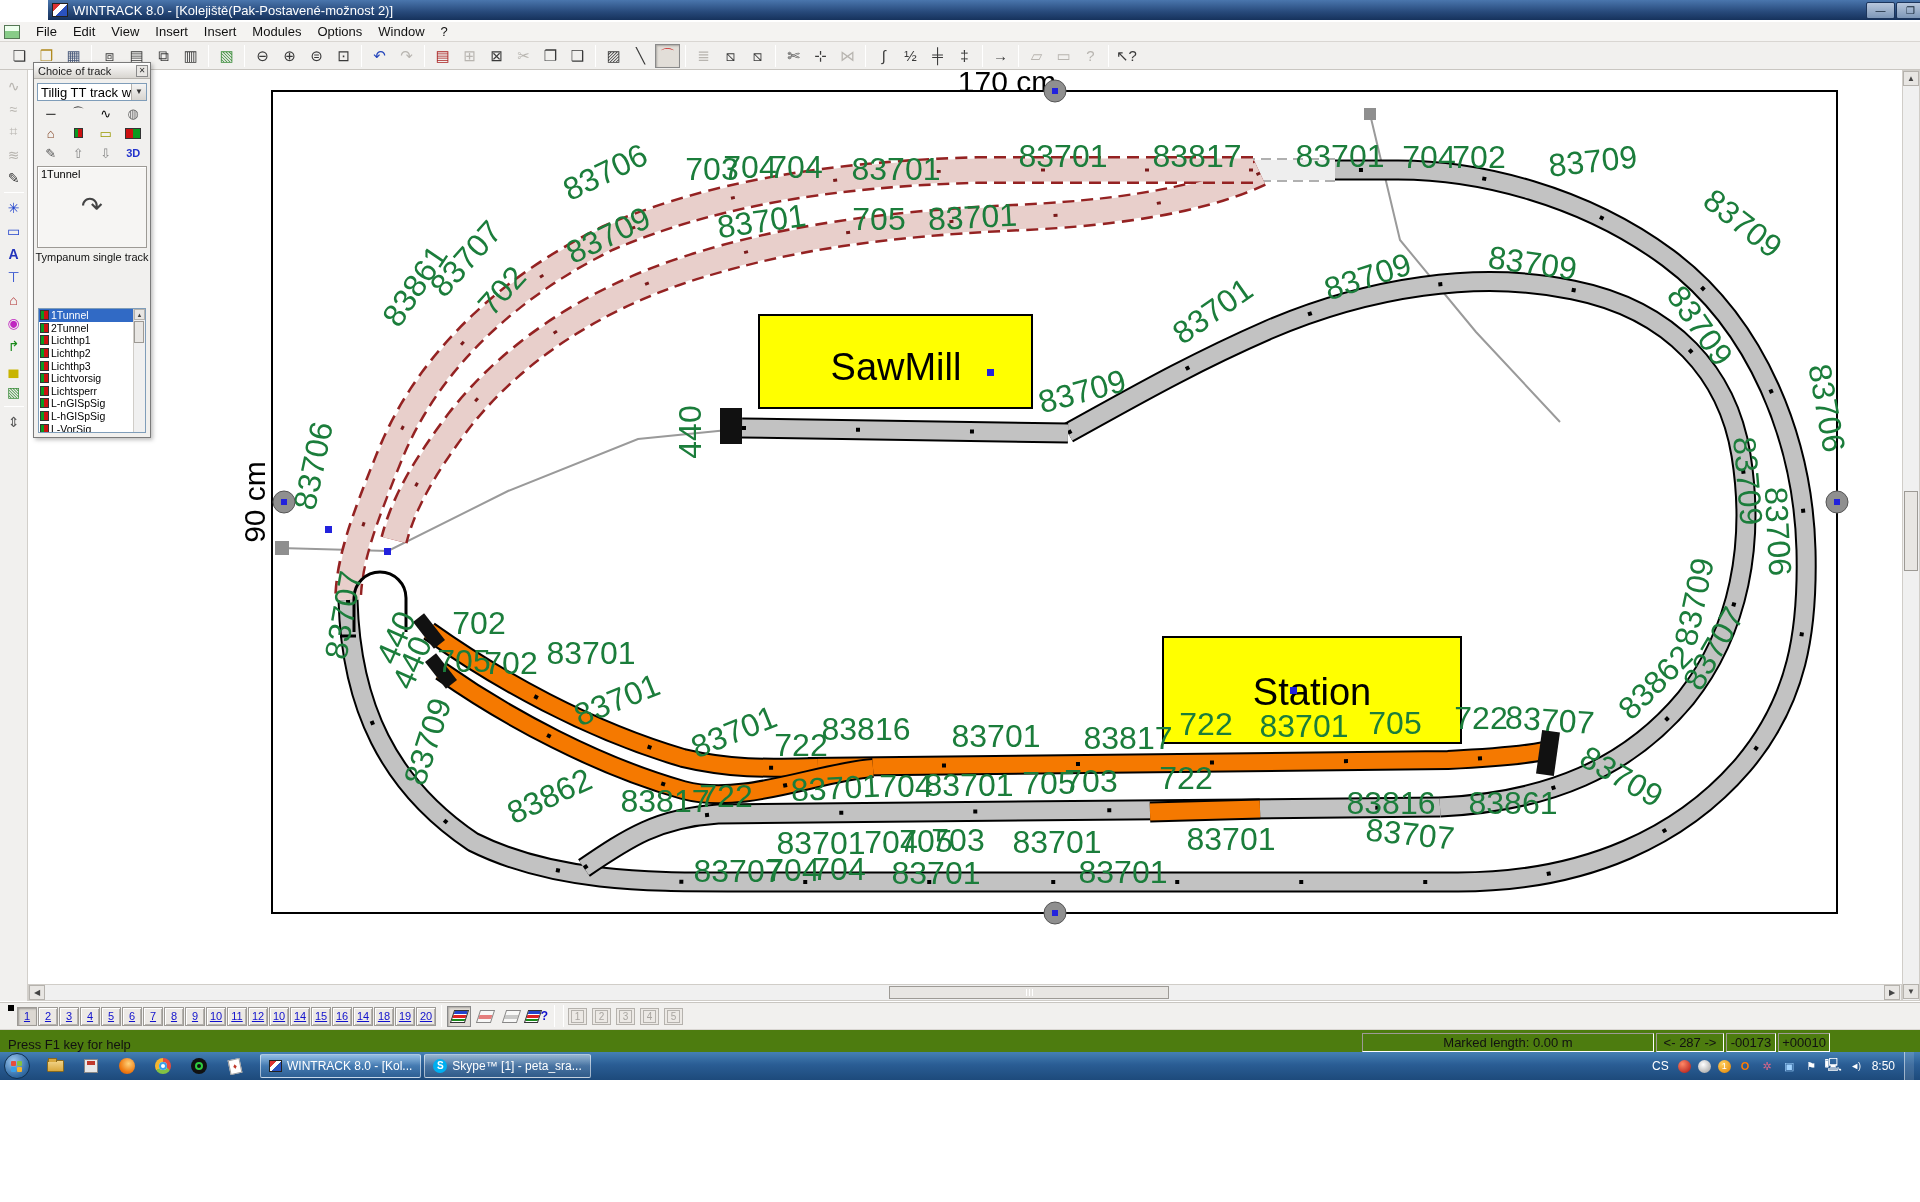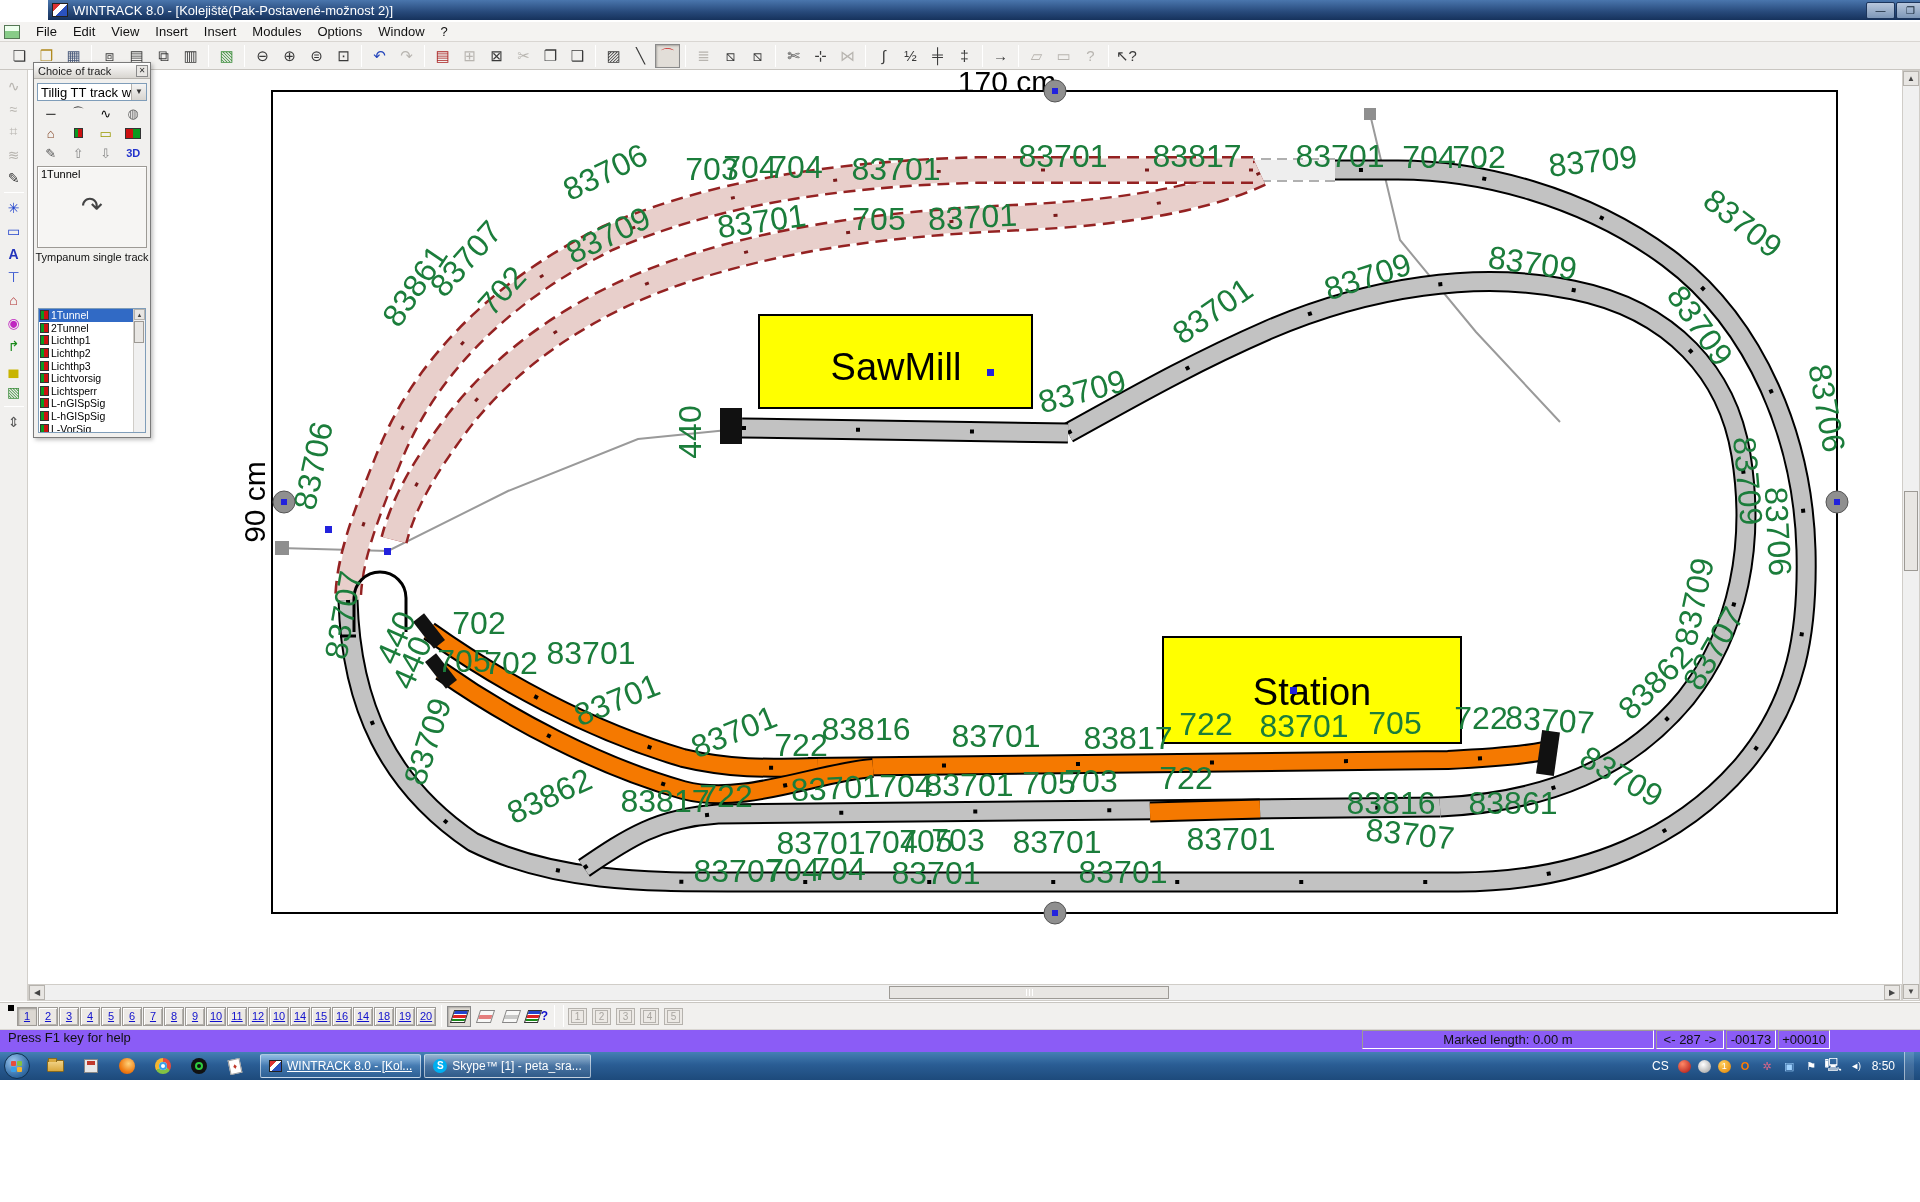--- a/index.html
+++ b/index.html
@@ -102,22 +102,22 @@
     background:linear-gradient(#2244cc 0 3px,#fff 3px 4px,#d22 4px 7px,#fff 7px 8px,#1a8a1a 8px 10px,#fff 10px 11px,#ddb800 11px 13px); border:1px solid #333; }
   .stack.red { background:linear-gradient(#fff 0 4px,#d22 4px 8px,#fff 8px); opacity:.55; }
   .stack.gray { background:linear-gradient(#fff 0 4px,#aaa 4px 8px,#fff 8px); opacity:.55; }
   .qmark { color:#1111cc; font-weight:bold; font-size:12px; margin-left:1px; }
   .dis-page { width:19px; height:17px; margin-right:5px; border:1px solid #b5b2ad; background:#ece9e5;
     color:#a8a5a0; font-size:10px; display:flex; align-items:center; justify-content:center; }
   .dis-page span { border:1px solid #b5b2ad; padding:0 3px; }
   .active-dot { width:6px; height:6px; background:#000; margin-right:3px; align-self:flex-start; margin-top:2px; }
 
   
-  #statusbar { position:absolute; left:0; top:1029px; width:1920px; height:23px; background:#8b5cf6;
-    border-top:1px solid #d9d6d2; display:flex; align-items:flex-start; font-size:13px; color:#111; }
+  #statusbar { position:absolute; left:0; top:1029px; width:1920px; height:23px; background:#4d7c0f;
+    border-top:1px solid #d9d6d2; display:flex; align-items:flex-end; font-size:13px; color:#111; }
   #status-help { flex:1; padding-left:8px; }
   .status-pane { border:1px solid; border-color:#9d9a95 #ffffff #ffffff #9d9a95; height:19px;
     display:flex; align-items:center; justify-content:center; margin-right:2px; font-size:13px; }
 
   
   #taskbar { position:absolute; left:0; top:1052px; width:1920px; height:28px;
     background:linear-gradient(#4580b4,#2a5d94 45%,#1d4a7b); display:flex; align-items:center; }
   #start-orb { width:26px; height:26px; border-radius:50%; margin:0 14px 0 4px;
     background:radial-gradient(circle at 35% 30%,#9cc6ee,#3a74ad 60%,#184a7e); border:1px solid #10304f;
     display:flex; align-items:center; justify-content:center; }
@@ -132,21 +132,21 @@
   .ti-firefox { width:16px; height:16px; border-radius:50%; background:radial-gradient(circle at 60% 35%,#ffd27a,#f07c12 60%,#c2490a); }
   .ti-chrome { width:16px; height:16px; border-radius:50%;
     background:conic-gradient(#e84c3d 0 33%,#82c243 33% 66%,#f5b62e 66%); position:relative; }
   .ti-chrome:before { content:""; position:absolute; left:4px; top:4px; width:8px; height:8px; border-radius:50%; background:#fff; box-shadow:inset 0 0 0 2px #3aa0e8; }
   .ti-ring { width:16px; height:16px; border-radius:50%; background:#111; display:flex; align-items:center; justify-content:center; }
   .ti-ring i { width:8px; height:8px; border:2px solid #2ecc40; border-radius:50%; }
   .ti-cards { width:12px; height:15px; background:#fff; border:1px solid #999; transform:rotate(-12deg); color:#c0392b; font-size:8px; text-align:center; line-height:14px; }
   .task-app { height:24px; display:flex; align-items:center; gap:5px; padding:0 8px; margin-right:3px;
     background:linear-gradient(rgba(255,255,255,.45),rgba(255,255,255,.15) 50%,rgba(255,255,255,.08));
     border:1px solid rgba(255,255,255,.55); border-radius:2px; color:#fff; font-size:12px; max-width:190px; }
-  .task-app.lit { background:linear-gradient(rgba(190,225,255,.65),rgba(120,180,235,.35) 50%,rgba(90,150,210,.25));text-decoration:underline; }
+  .task-app.lit { background:linear-gradient(rgba(190,225,255,.65),rgba(120,180,235,.35) 50%,rgba(90,150,210,.25)); }
   .task-app .lbl { white-space:nowrap; overflow:hidden; }
   .ai-wintrack { width:13px; height:12px; background:linear-gradient(135deg,#d33 0 30%,#fff 30% 55%,#2a52be 55%); border:1px solid #222; flex:none; }
   .ai-skype { width:14px; height:14px; border-radius:50%; background:#00aff0; color:#fff; font-size:10px; font-weight:bold; text-align:center; line-height:14px; flex:none; }
   #tray { margin-left:auto; display:flex; align-items:center; gap:9px; padding-right:6px; color:#fff; font-size:12px; }
   .tray-ic { width:15px; height:15px; display:flex; align-items:center; justify-content:center; font-size:11px; color:#fff; }
   .tr-round { border-radius:50%; width:13px; height:13px; }
   #show-desktop { width:10px; height:28px; border-left:1px solid rgba(255,255,255,.5); background:rgba(255,255,255,.12); }
 </style>
 </head>
 <body>

